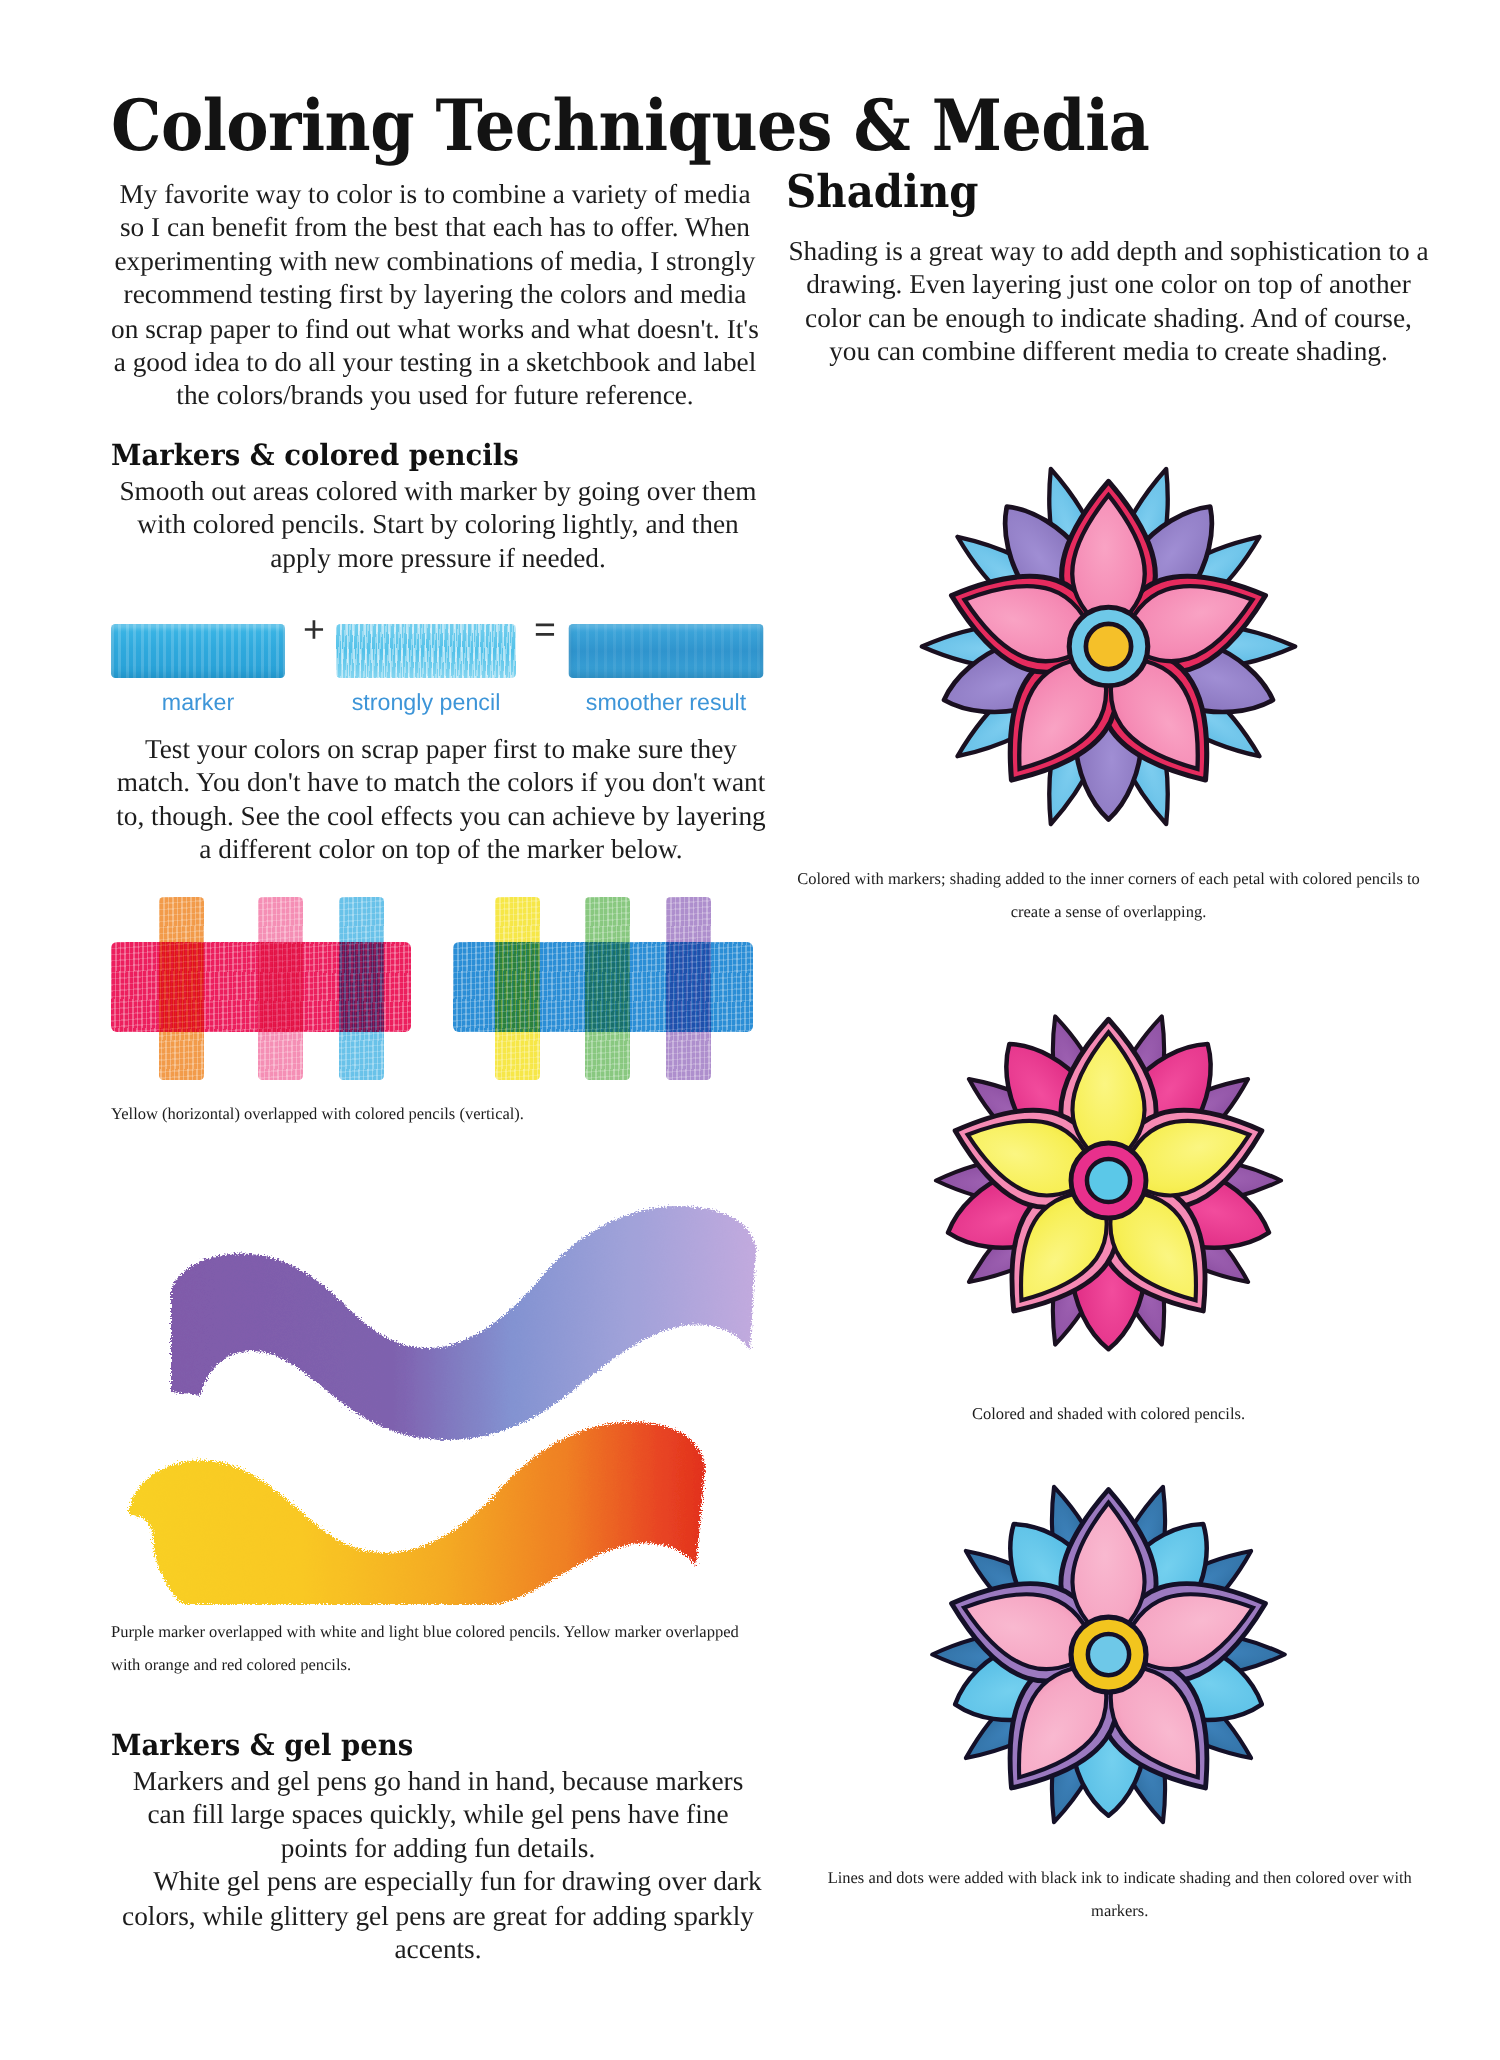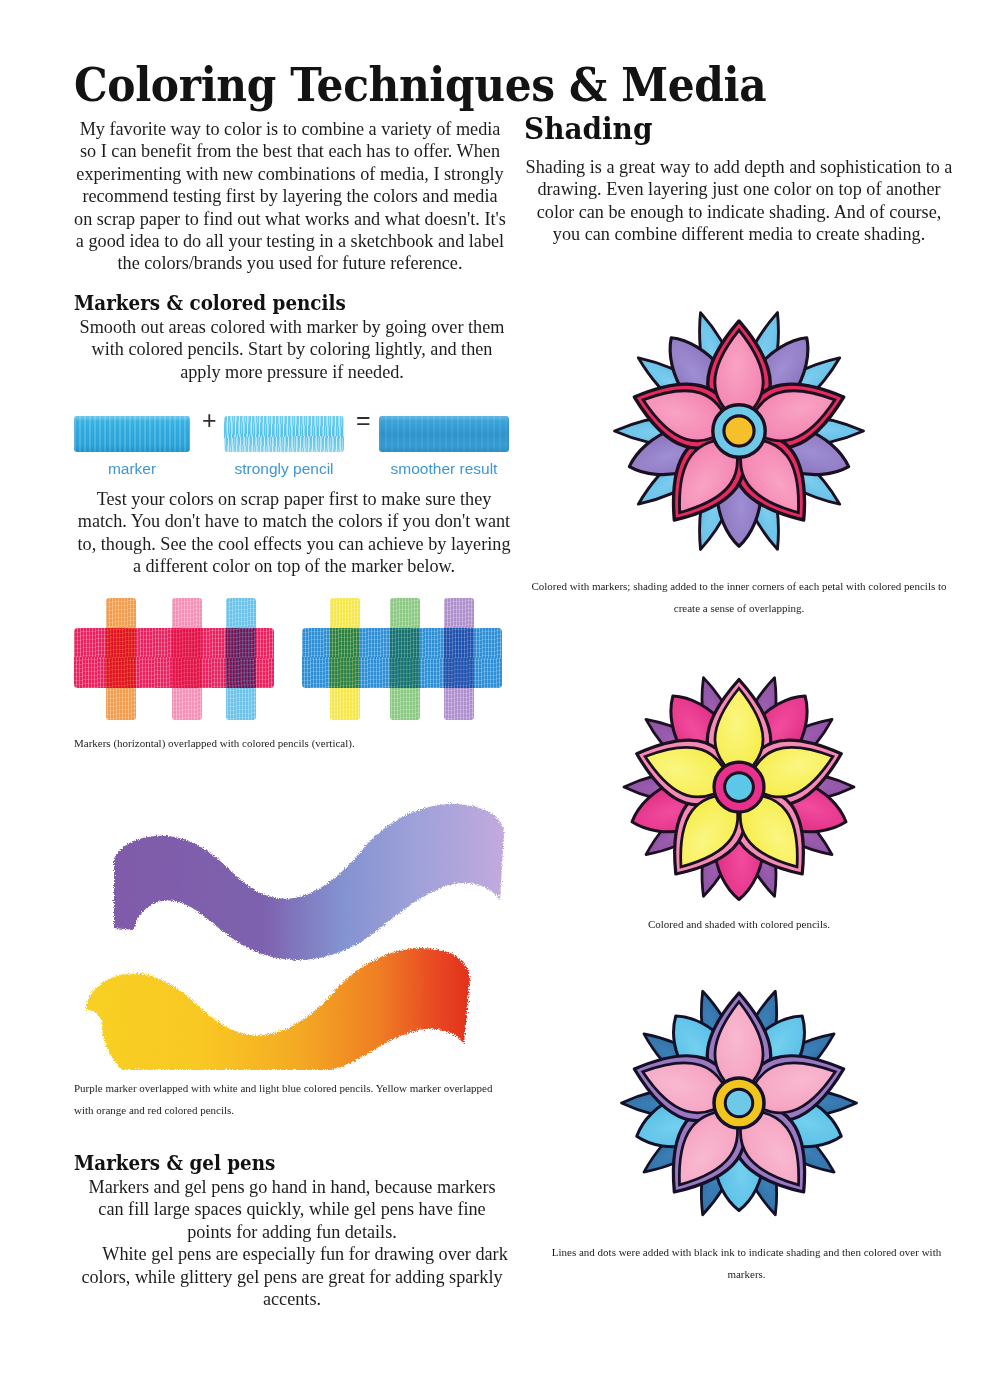--- a/index.html
+++ b/index.html
@@ -250,21 +250,21 @@
 
     <div class="grid" style="left:228px;">
       <div class="h-bar grain" id="gr-h" style="background-color: rgb(43, 142, 214);"></div>
       <div class="v-bar grain" id="gr-v0" style="left: 28px; background-color: rgb(245, 227, 39);"></div>
       <div class="v-bar grain" id="gr-v1" style="left: 88px; background-color: rgb(116, 191, 106);"></div>
       <div class="v-bar grain" id="gr-v2" style="left: 142px; background-color: rgb(160, 123, 196);"></div>
     </div>
   </div>
 
   <div style="position:absolute;left:74px;top:733px;width:420px;">
-    <p class="caption">Markers (horizontal) overlapped with colored pencils (vertical).</p>
+    <p class="caption">Yellow (horizontal) overlapped with colored pencils (vertical).</p>
   </div>
 
   <div class="waves">
     <svg width="460" height="282" viewBox="0 0 460 282">
       <defs>
         <linearGradient id="gWave1" x1="0" y1="0" x2="1" y2="0">
           <stop offset="0%" stop-color="#7b57a8"></stop>
           <stop offset="38%" stop-color="#7a5cac"></stop>
           <stop offset="58%" stop-color="#7f8fd0"></stop>
           <stop offset="78%" stop-color="#9d9fd8"></stop>
@@ -430,21 +430,21 @@
             <path d="M0,0 C-25,-18 -26.25,-39.6 0,-72 C26.25,-39.6 25,-18 0,0 Z" transform="rotate(144) translate(0,-7)" fill="url(#f2pet)" stroke="#1a1020" stroke-width="2.2"></path>
             <path d="M0,0 C-25,-18 -26.25,-39.6 0,-72 C26.25,-39.6 25,-18 0,0 Z" transform="rotate(216) translate(0,-7)" fill="url(#f2pet)" stroke="#1a1020" stroke-width="2.2"></path>
             <path d="M0,0 C-25,-18 -26.25,-39.6 0,-72 C26.25,-39.6 25,-18 0,0 Z" transform="rotate(288) translate(0,-7)" fill="url(#f2pet)" stroke="#1a1020" stroke-width="2.2"></path>
           </g>
         <g>
           <circle r="20" fill="#e8308c" stroke="#1a1020" stroke-width="2.6"></circle>
           <circle r="11.5" fill="#5bc8e8" stroke="#1a1020" stroke-width="2.4"></circle>
         </g>
       </g>
     </svg>
-    <p class="caption center" style="margin-top:2px;">Colored and shaded with colored pencils.</p>
+    <p class="caption center" style="margin-top:21px;">Colored and shaded with colored pencils.</p>
   </div>
 
   <div class="flower-block" style="top:978px;">
     <svg class="flower-svg" width="250" height="250" viewBox="0 0 200 200">
       <defs>
         <radialGradient id="f3pet" cx="45%" cy="38%" r="70%">
           <stop offset="0%" stop-color="#f9b9d0"></stop>
           <stop offset="70%" stop-color="#f6a7c4"></stop>
           <stop offset="100%" stop-color="#f193b5"></stop>
         </radialGradient>

